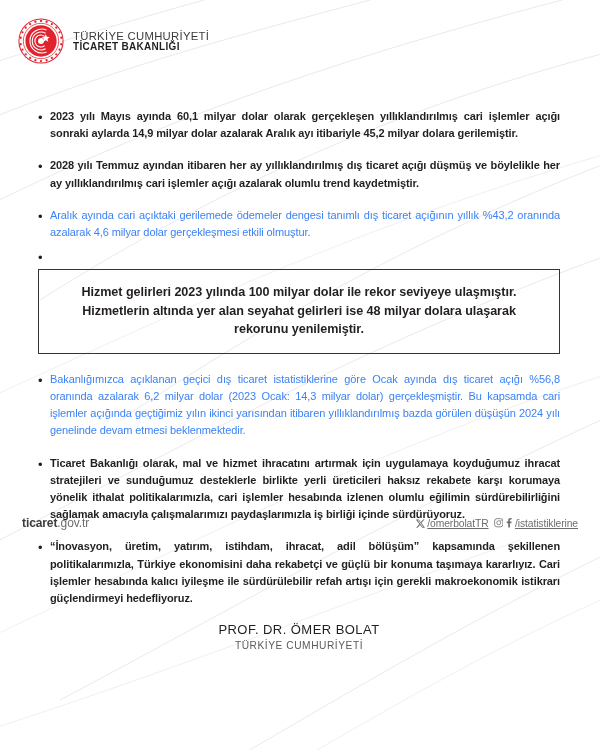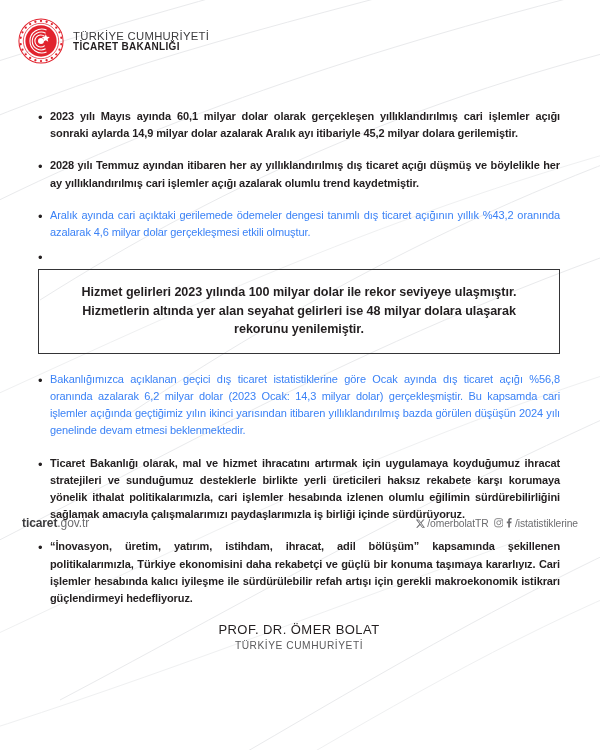--- a/index.html
+++ b/index.html
@@ -176,20 +176,21 @@
     color: #6d6d70;
     white-space: nowrap;
   }
   .social-group {
     display: flex;
     align-items: center;
     gap: 2px;
   }
   .social-handle {
     letter-spacing: -0.1px;
+    text-decoration: underline;
   }
   .icon-x, .icon-ig, .icon-fb {
     display: inline-block;
     vertical-align: middle;
     line-height: 0;
   }
 </style>
 </head>
 <body>
 

